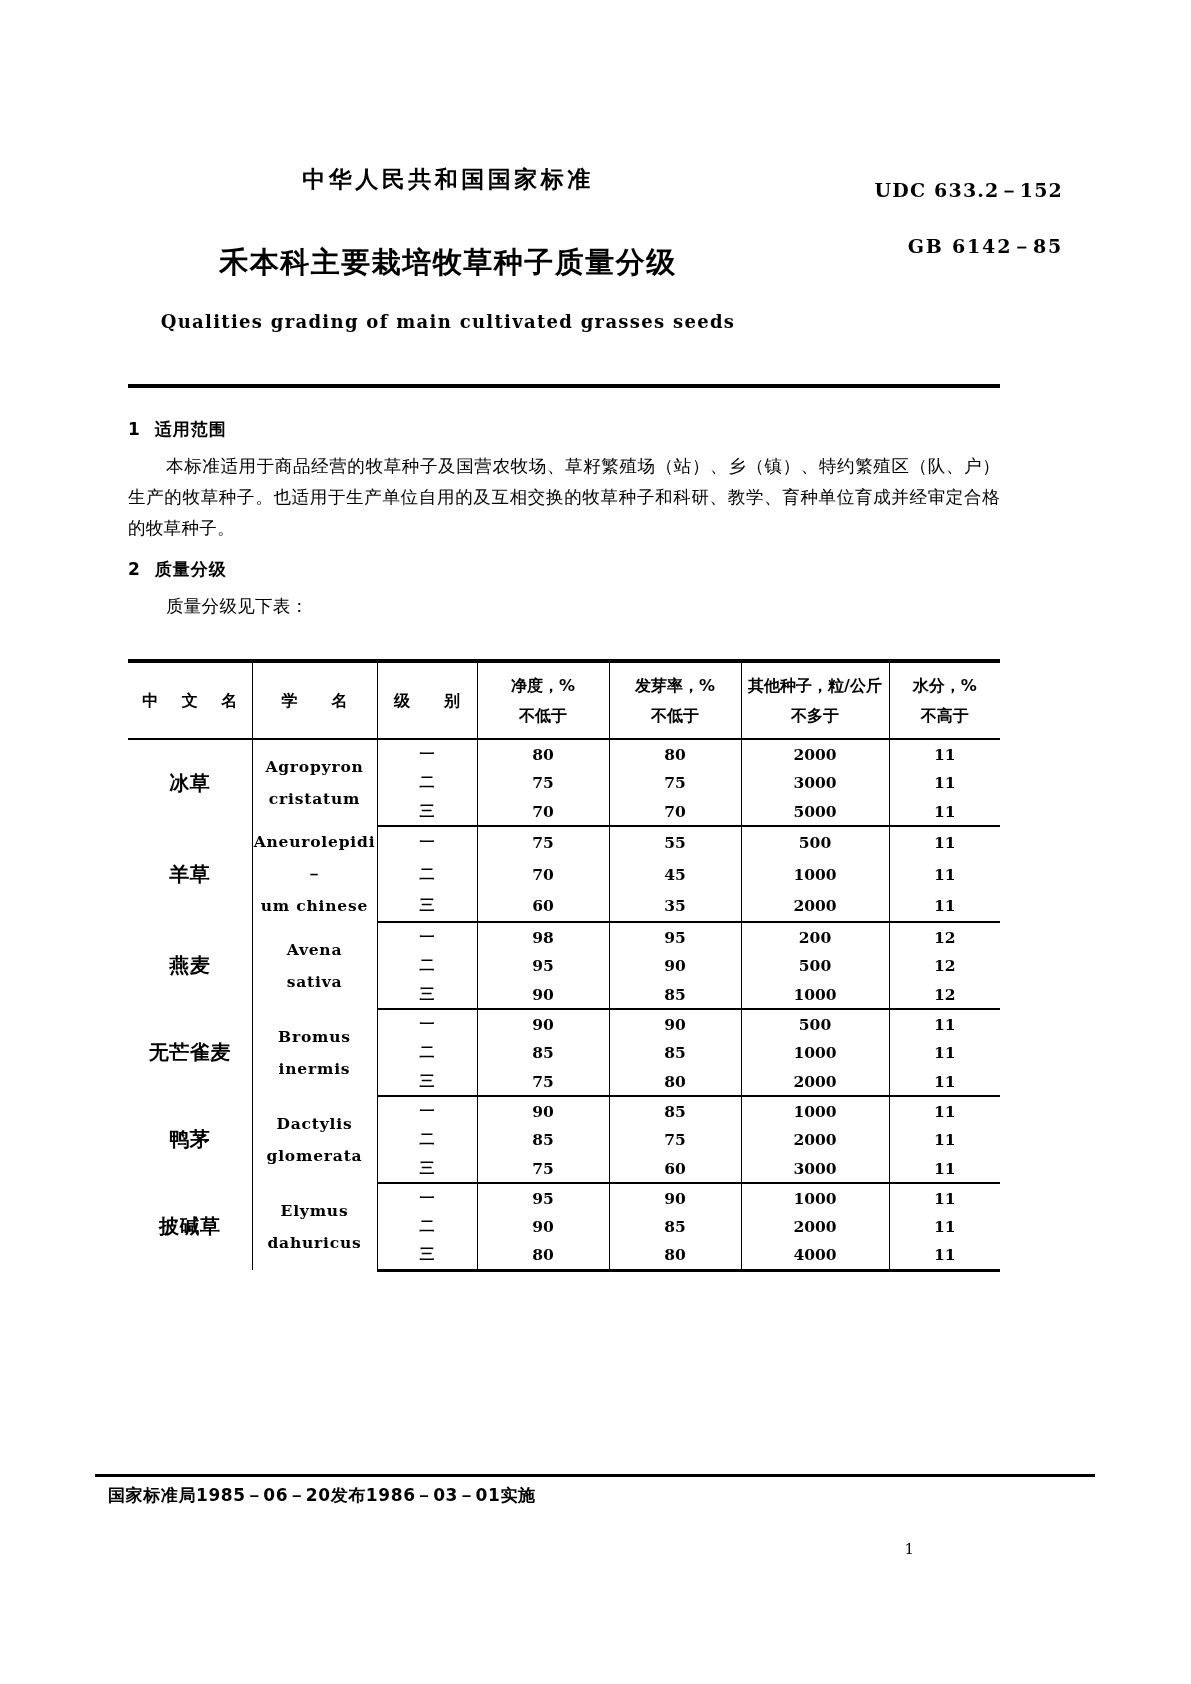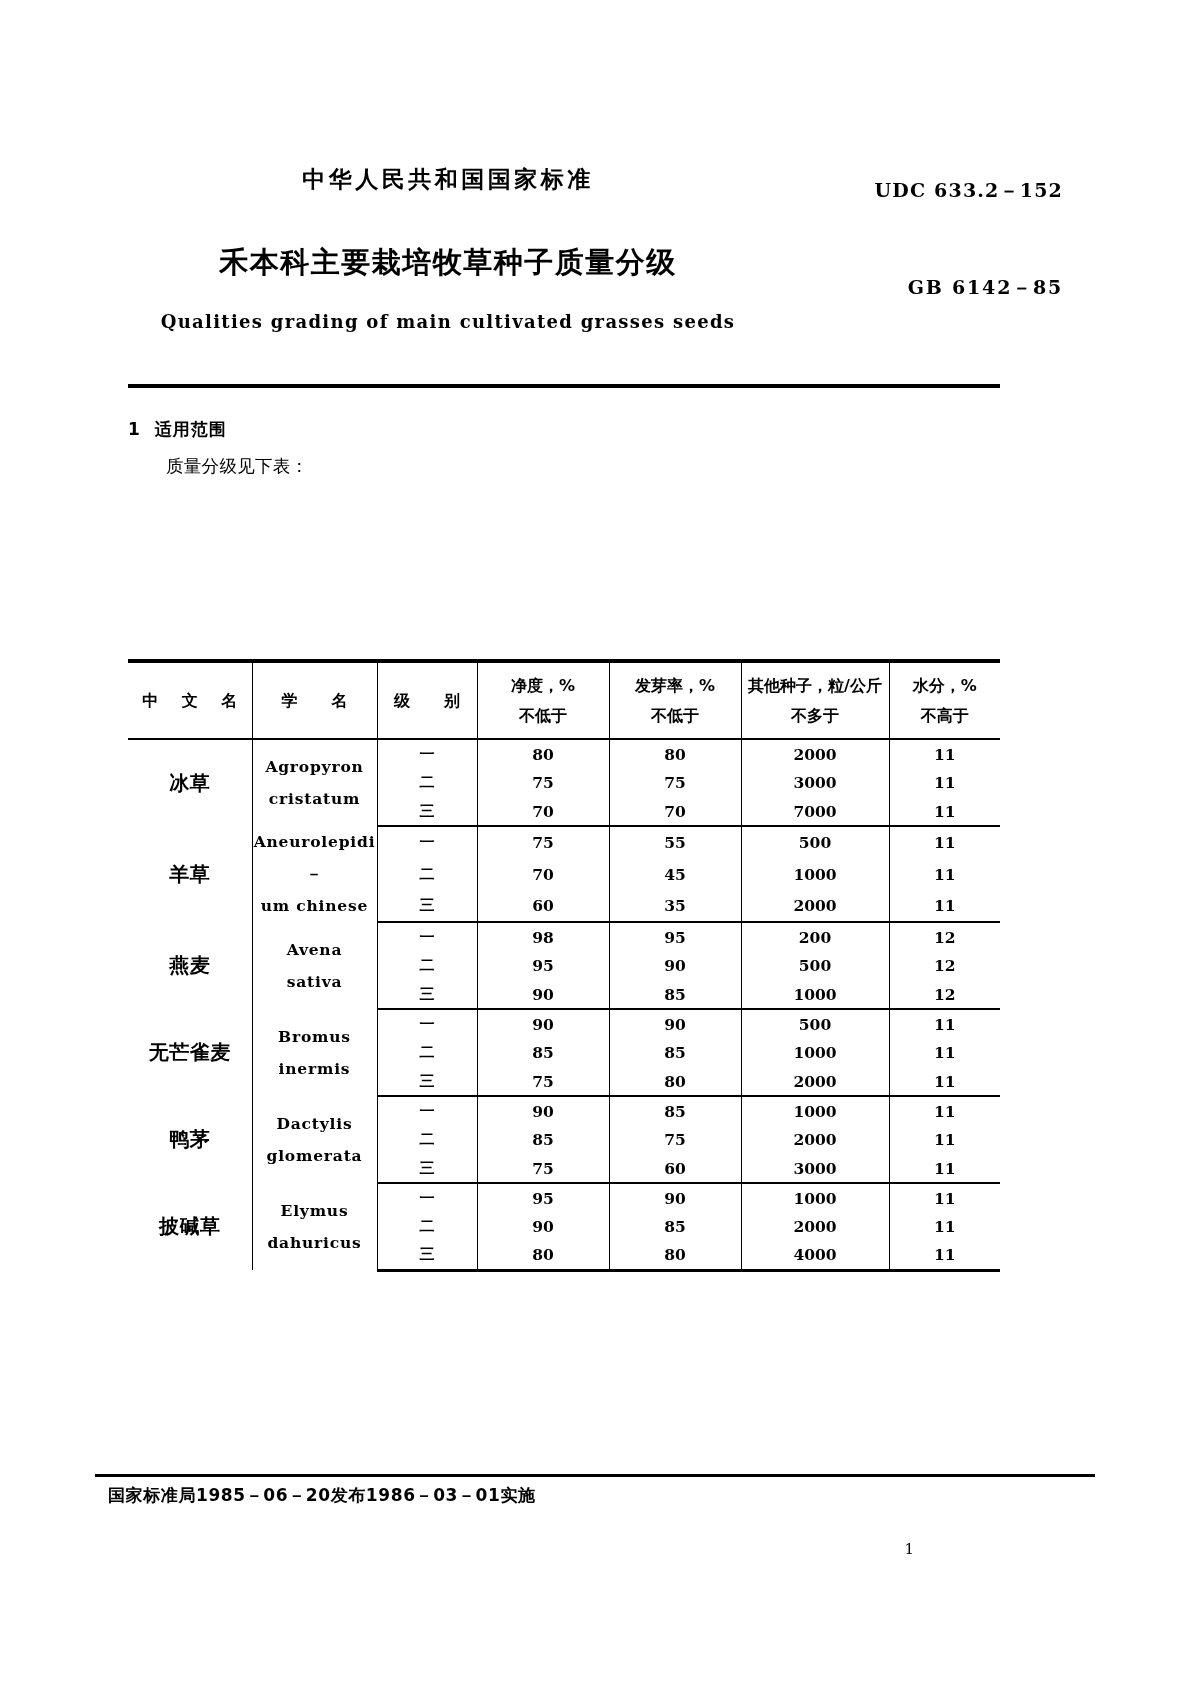--- a/index.html
+++ b/index.html
@@ -56,21 +56,21 @@
     font-weight: bold;
     letter-spacing: 1.2px;
     white-space: nowrap;
   }
   .gb-line {
     font-family: "DejaVu Serif", serif;
     font-size: 19px;
     font-weight: bold;
     letter-spacing: 1.8px;
     white-space: nowrap;
-    margin-top: 71px;
+    margin-top: 30px;
   }
   .doc-title-cn {
     font-family: "DejaVu Sans", sans-serif;
     font-size: 29px;
     font-weight: bold;
     letter-spacing: 1.5px;
     margin-top: 48px;
     white-space: nowrap;
   }
   .doc-title-en {
@@ -243,21 +243,25 @@
     </div>
   </div>
 
   <div class="rule-thick"></div>
 
   <div class="body-zone">
 
     <div class="sec-head">
       <span class="num">1</span><span>适用范围</span>
     </div>
-
+    <div class="para">本标准适用于商品经营的牧草种子及国营农牧场、草籽繁殖场（站）、乡（镇）、特约繁殖区（队、户）生产的牧草种子。也适用于生产单位自用的及互相交换的牧草种子和科研、教学、育种单位育成并经审定合格的牧草种子。</div>
+
+    <div class="sec-head">
+      <span class="num">2</span><span>质量分级</span>
+    </div>
     <div class="para-note">质量分级见下表：</div>
   </div>
 
   <div class="tbl-wrap">
     <table class="grading">
       <colgroup>
         <col style="width:124px">
         <col style="width:125px">
         <col style="width:100px">
         <col style="width:132px">
@@ -319,21 +323,21 @@
             <td class="grade">二</td>
             <td>75</td>
             <td>75</td>
             <td>3000</td>
             <td class="outer-r">11</td>
           </tr>
           <tr class="datarow grp-bot grp-end">
             <td class="grade">三</td>
             <td>70</td>
             <td>70</td>
-            <td>7000</td>
+            <td>5000</td>
             <td class="outer-r">11</td>
           </tr>
           <tr class="datarow grp-top">
             <td class="cn-name outer-l" rowspan="3">羊草</td>
             <td class="sci-name" rowspan="3">
               <div>Aneurolepidi－</div>
               <div>um chinese</div>
             </td>
             <td class="grade">一</td>
             <td>75</td>

